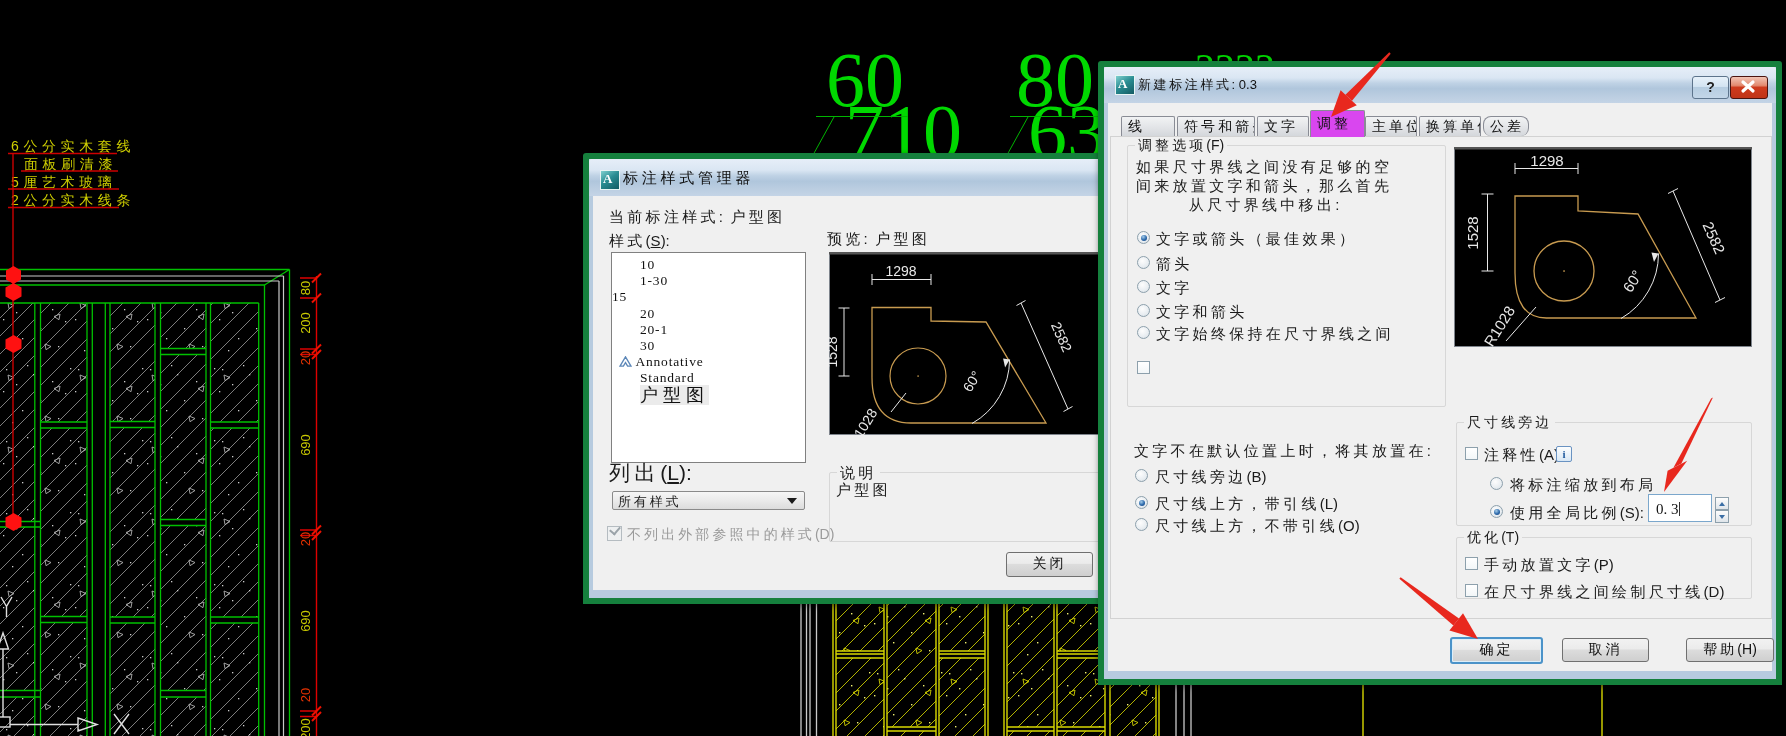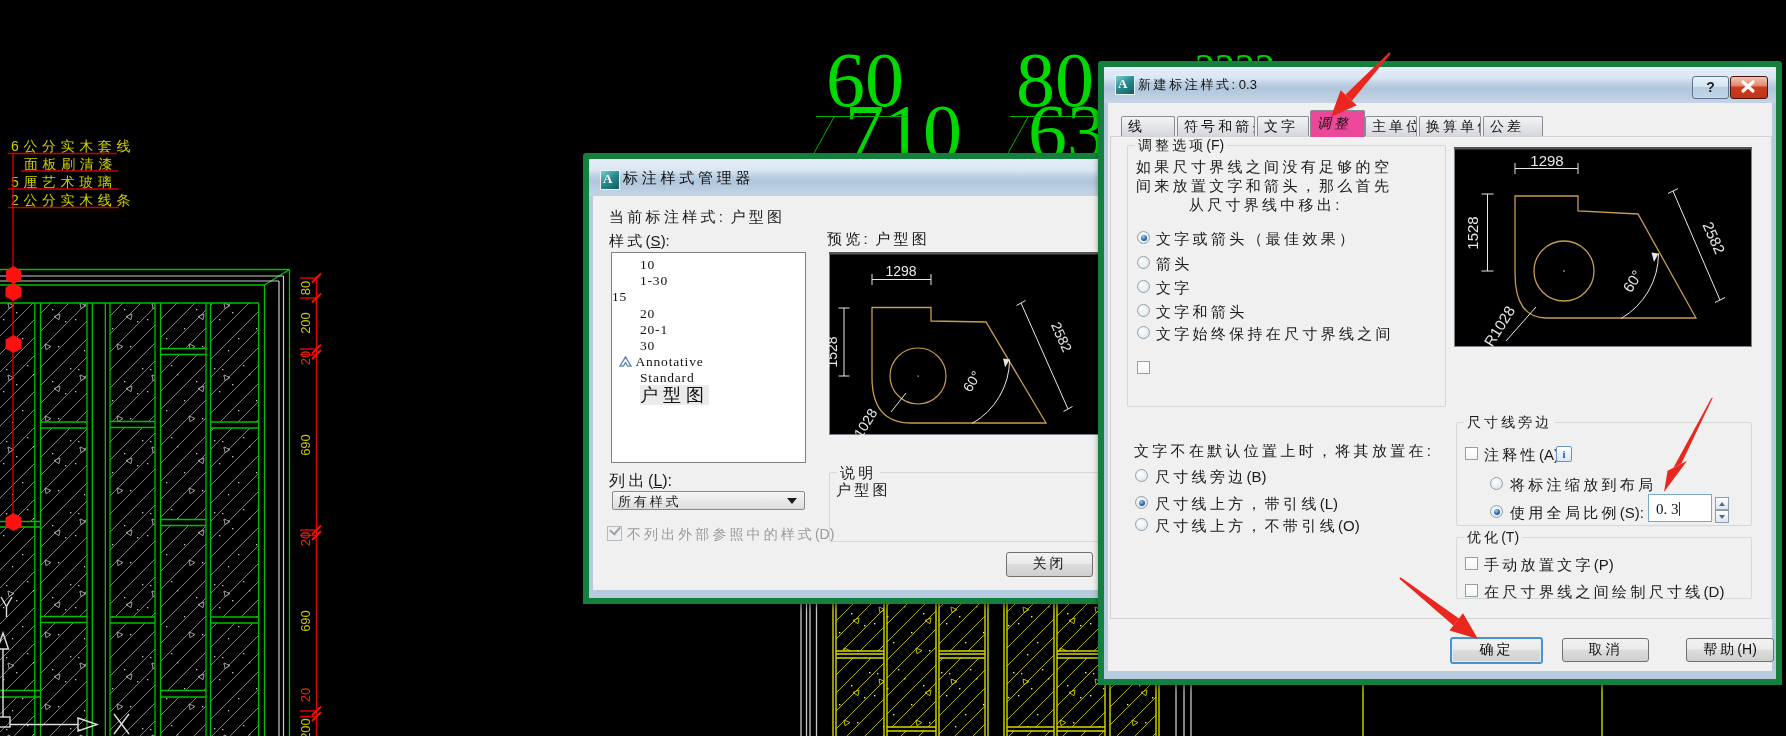--- a/index.html
+++ b/index.html
@@ -19,21 +19,21 @@
 .rad{position:absolute;width:13px;height:13px;border-radius:50%;background:radial-gradient(circle at 40% 35%,#fdfdfd,#e8edf1 60%,#cfd8df);border:1px solid #8da0ac;box-sizing:border-box;}
 .rad.on:before{content:"";position:absolute;left:2.5px;top:2.5px;width:6px;height:6px;border-radius:50%;background:radial-gradient(circle at 38% 32%,#a6cdea,#2c69ab 55%,#133e77);}
 .chk{position:absolute;width:13px;height:13px;background:linear-gradient(#fff, #f2f6f8);border:1px solid #8da0ac;box-sizing:border-box;}
 .chk.dis{background:#eef0f1;border-color:#b5bcc1;}
 .chk.dis:before{content:"";position:absolute;left:2px;top:-1px;width:8px;height:5px;border-left:2px solid #9aa3a9;border-bottom:2px solid #9aa3a9;transform:rotate(-50deg);}
 
 .btn{position:absolute;letter-spacing:.22em;border:1px solid #707070;border-radius:3px;background:linear-gradient(#f2f2f2 0%,#ebebeb 45%,#dcdcdc 50%,#cfcfcf 100%);font-size:14px;color:#111;text-align:center;}
 .btn.def{border:2px solid #4b93c9;box-shadow:inset 0 0 0 1px #dceef9;}
 
 .tab{position:absolute;letter-spacing:.22em;white-space:nowrap;overflow:hidden;height:20px;border:1px solid #898c95;border-bottom:none;background:linear-gradient(#f2f3f4,#e1e3e6 60%,#d4d7db);font-size:14px;color:#111;text-align:left;padding:1px 0 0 6px;box-sizing:border-box;border-radius:2px 2px 0 0;}
-.tab.sel{top:104px;height:27px;background:#ec4899;z-index:5;padding-top:4px;font-style:italic;}
+.tab.sel{top:104px;height:27px;background:#d946ef;z-index:5;padding-top:4px;}
 .as{letter-spacing:0;font-style:normal}
 </style></head>
 <body>
 <div id="stage">
 
 <svg class="abs" id="leftcad" style="left:0;top:0;z-index:1" width="600" height="736" viewBox="0 0 600 736">
 <defs>
 <pattern id="ghatch" width="72" height="72" patternUnits="userSpaceOnUse">
   <path d="M-66,78 L78,-66 M-48,78 L78,-48 M-30,78 L78,-30 M-12,78 L78,-12 M6,78 L78,6 M24,78 L78,24 M42,78 L78,42 M60,78 L78,60" stroke="#8a8a8a" stroke-width="0.9" fill="none"></path>
   <rect x="6" y="9" width="1.3" height="1.3" fill="#cccccc"></rect>
@@ -246,21 +246,21 @@
     <path d="M180.6,107.5 l-4.5,8 l-2,-9 z" fill="#e8e8e8" stroke="none"></path>
    </g>
    <g fill="#e8e8e8" font-size="14" font-family="Liberation Sans,sans-serif" text-anchor="middle">
     <text x="72" y="24">1298</text>
     <text x="8" y="100" transform="rotate(-90 8 100)">1528</text>
     <text x="228" y="87" transform="rotate(66 228 87)">2582</text>
     <text x="38" y="178" transform="rotate(-58 38 178)">R1028</text>
     <text x="147" y="132" transform="rotate(-58 147 132)">60°</text>
    </g>
   </svg>
-  <div class="txt" style="left:16px;top:280px;font-size:16px">列出<i class="as">(<u>L</u>):</i></div>
+  <div class="txt" style="left:16px;top:268px;font-size:21px">列出<i class="as">(<u>L</u>):</i></div>
   <div class="abs" style="left:19px;top:300px;width:193px;height:19px;background:linear-gradient(#f6f6f6,#e9e9e9 55%,#dcdcdc);border:1px solid #8a8a8a;border-radius:2px;box-sizing:border-box;">
     <div class="txt" style="left:5px;top:1px;font-size:13px">所有样式</div>
     <div style="position:absolute;right:7px;top:6px;width:0;height:0;border:5px solid transparent;border-top:6px solid #1a1a1a;border-bottom:none"></div>
   </div>
   <div class="chk dis" style="left:14px;top:335px;width:15px;height:15px"></div>
   <div class="txt" style="left:34px;top:335px;color:#9a9a9a">不列出外部参照中的样式<i class="as">(D)</i></div>
   <div class="gbox" style="left:236px;top:281px;width:270px;height:68px">
     <div class="glab" style="font-size:15px">说明</div>
     <div class="txt" style="left:6px;top:8px;font-size:15px">户型图</div>
   </div>
@@ -279,21 +279,21 @@
           </svg>
   </div>
  </div>
  <div class="client">
   <div class="abs" style="left:2px;top:38px;width:660px;height:481px;border:1px solid #d2d2d2;background:#f0f0f0;"></div>
   <div class="tab" style="left:13px;top:18px;width:54px;">线</div>
   <div class="tab" style="left:69px;top:18px;width:78px;">符号和箭头</div>
   <div class="tab" style="left:149px;top:18px;width:52px;">文字</div>
   <div class="tab" style="left:257px;top:18px;width:52px;">主单位</div>
   <div class="tab" style="left:311px;top:18px;width:62px;">换算单位</div>
-  <div class="tab" style="left:375px;top:18px;width:60px;">公差</div>
+  <div class="tab" style="left:375px;top:18px;width:46px;border-radius:8px;">公差</div>
   <div class="tab sel" style="left:202px;top:12px;width:55px;">调整</div>
   <div class="gbox" style="left:19px;top:47px;width:317px;height:260px">
    <div class="glab">调整选项<i class="as">(F)</i></div>
   </div>
   <div class="txt" style="left:28px;top:59px;line-height:19px;font-size:15px;">如果尺寸界线之间没有足够的空<br>间来放置文字和箭头，那么首先<br>从尺寸界线中移出<i class="as">:</i></div>
   <div class="rad on" style="left:29px;top:133px"></div>
         <div class="txt" style="left:48px;top:132px;font-size:15px">文字或箭头（最佳效果）</div>
   <div class="rad" style="left:29px;top:158px"></div>
         <div class="txt" style="left:48px;top:157px;font-size:15px">箭头</div>
   <div class="rad" style="left:29px;top:182px"></div>

